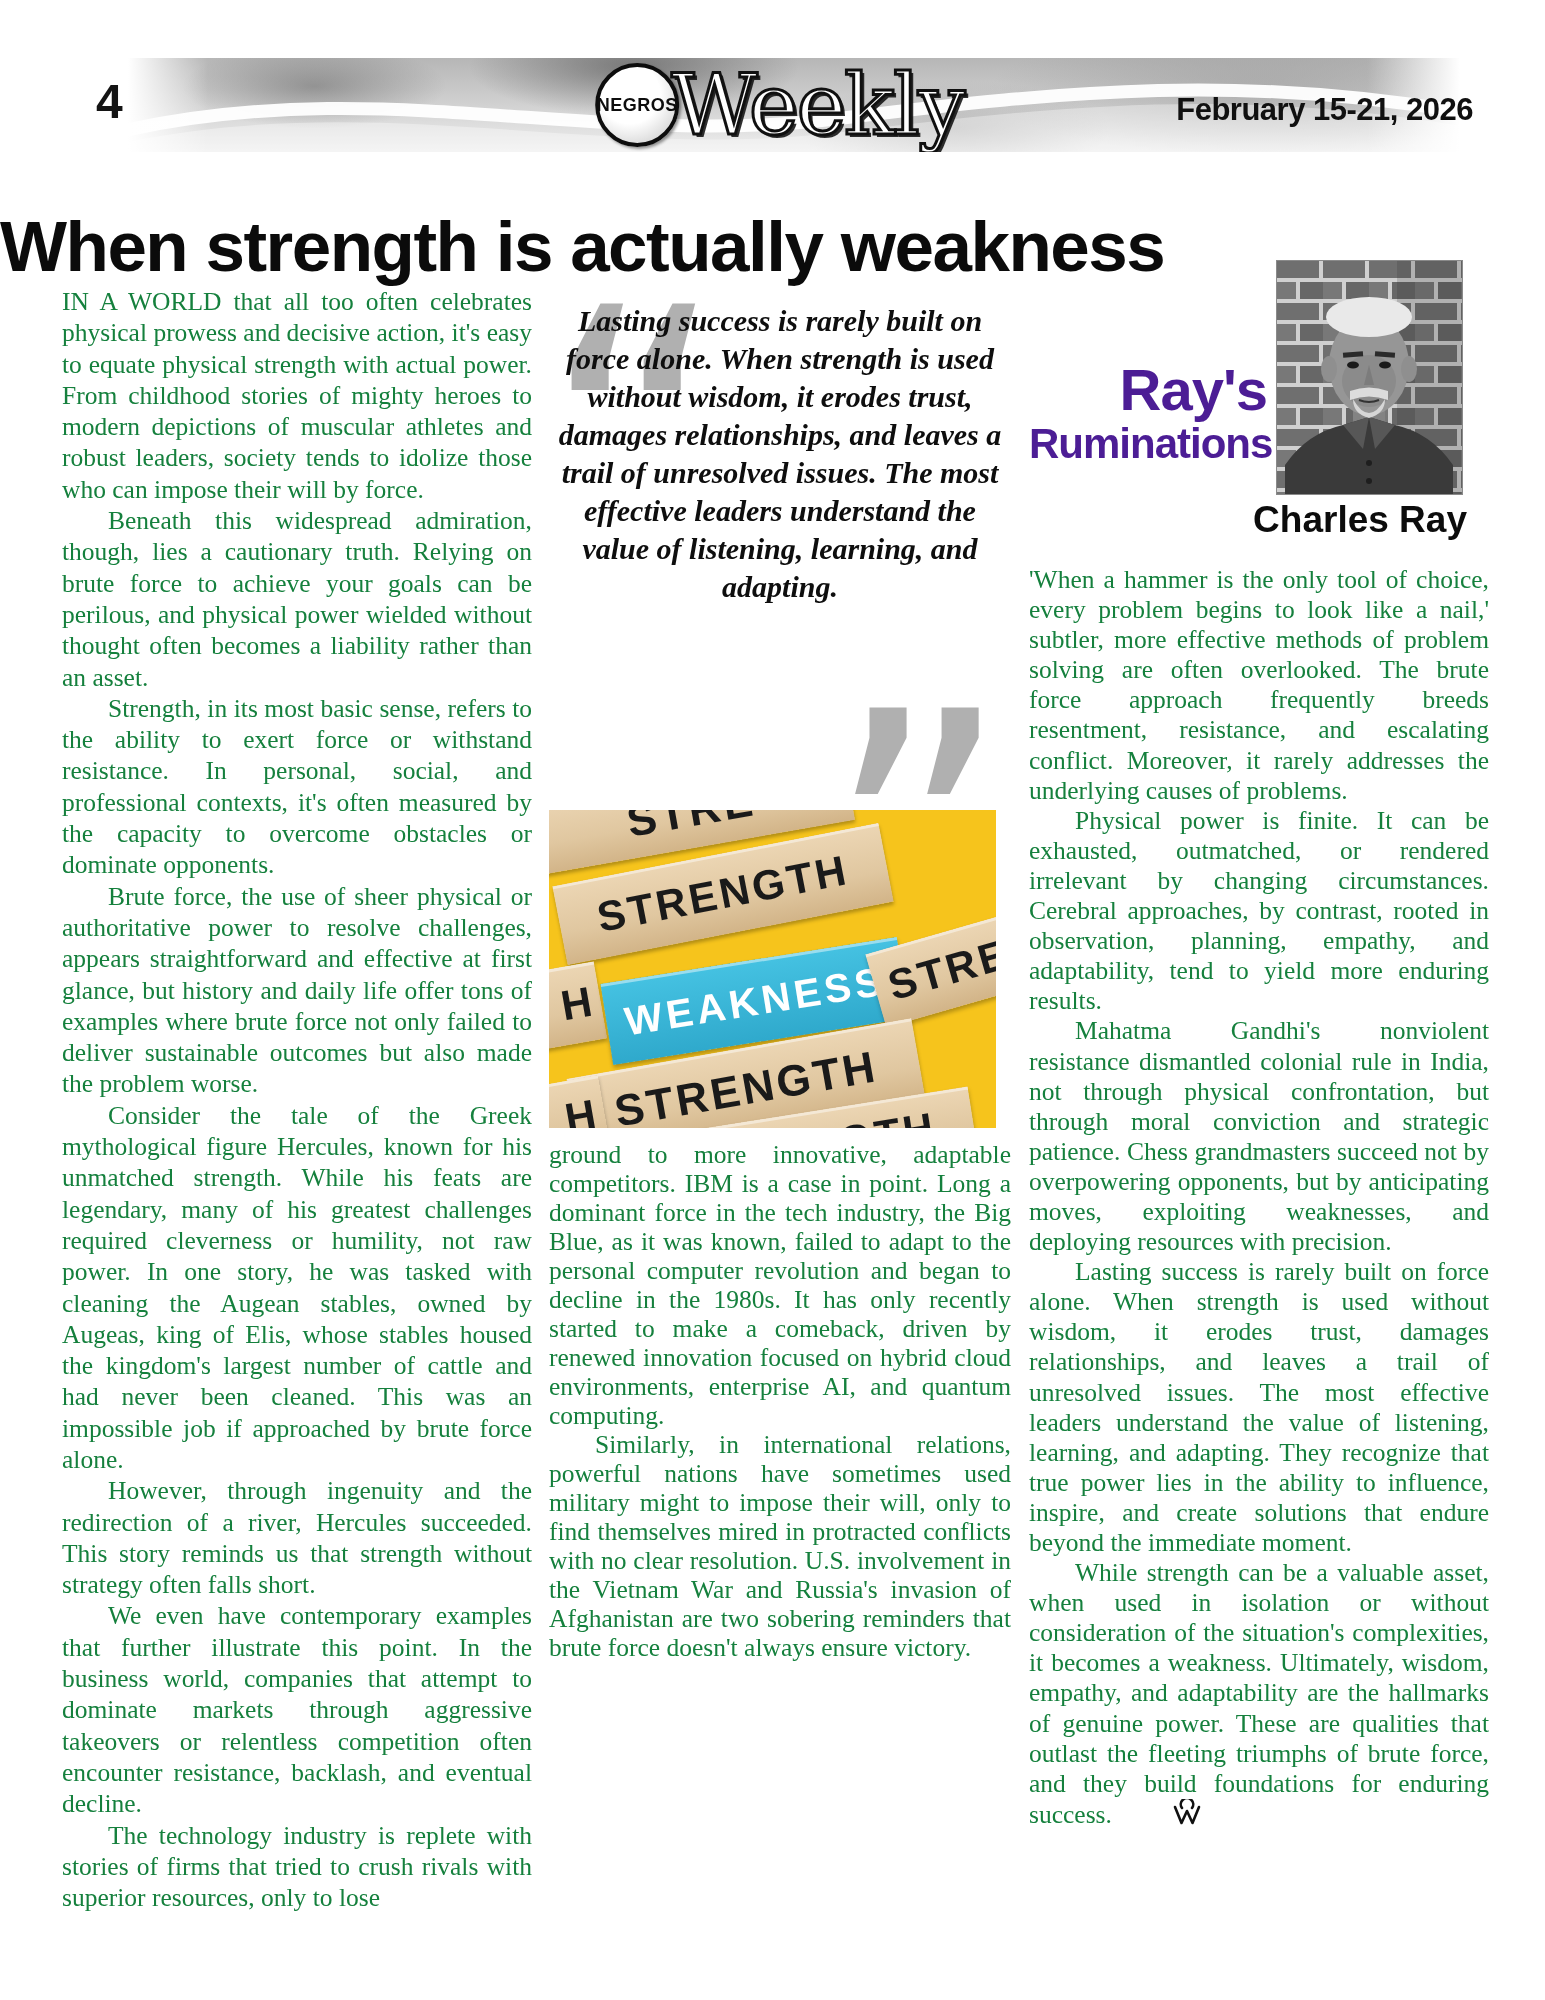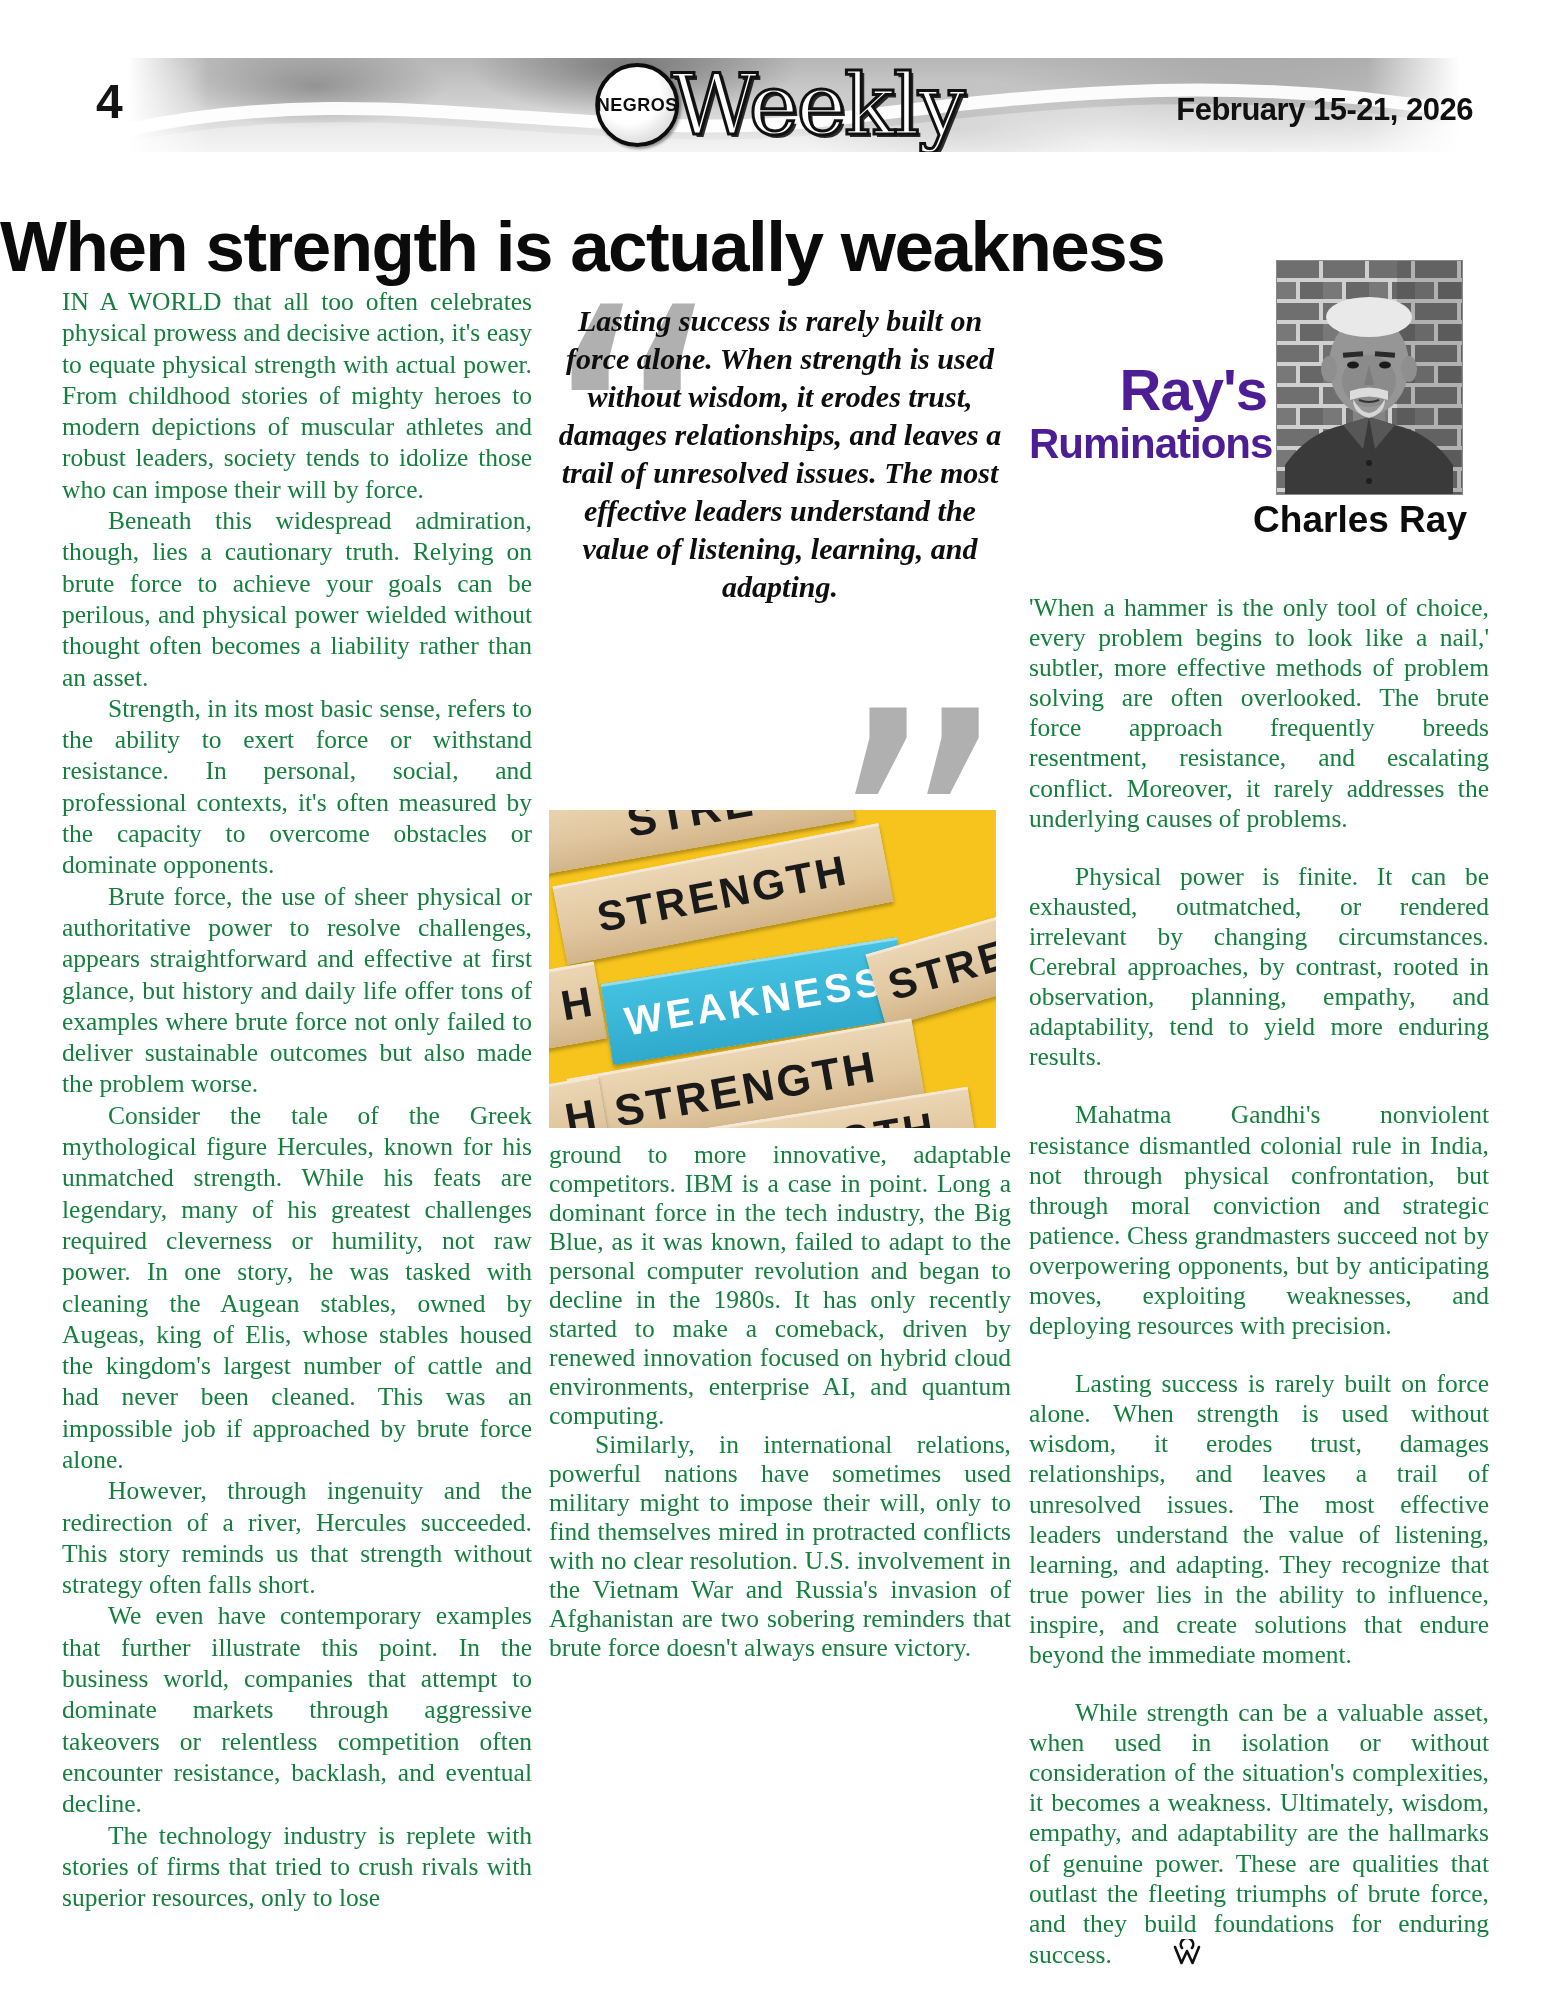--- a/index.html
+++ b/index.html
@@ -38,21 +38,21 @@
             letter-spacing:-1.5px;color:#0b0b0b;}
 
   
   .col{position:absolute;}
   #col1{left:62px;top:286px;width:470px;}
   #col2{left:549px;top:286px;width:462px;}
   #col3{left:1029px;top:252px;width:460px;}
   .bodytext p{margin:0;text-align:justify;font-size:25.5px;color:#15803d;}
   #col1.bodytext p{line-height:31.3px;}
   #col2 .bodytext p{line-height:29px;}
-  #col3 .bodytext p{line-height:30.1px;margin-top:28px;}
+  #col3 .bodytext p{line-height:30.1px;}
   .bodytext p:not(:first-child){text-indent:46px;}
 
   
   .pullquote{position:relative;height:522px;}
   .pq-text{position:relative;z-index:1;font-weight:bold;font-style:italic;font-size:30px;
            line-height:38px;text-align:center;padding:16px 6px 0 6px;color:#0e0e0e;}
   .q{position:absolute;font-family:"DejaVu Sans",sans-serif;font-size:360px;line-height:1;
      color:#b0b0b0;z-index:0;}
   .q.open{left:-8px;top:-24px;}
   .q.close{right:0;top:380px;}

